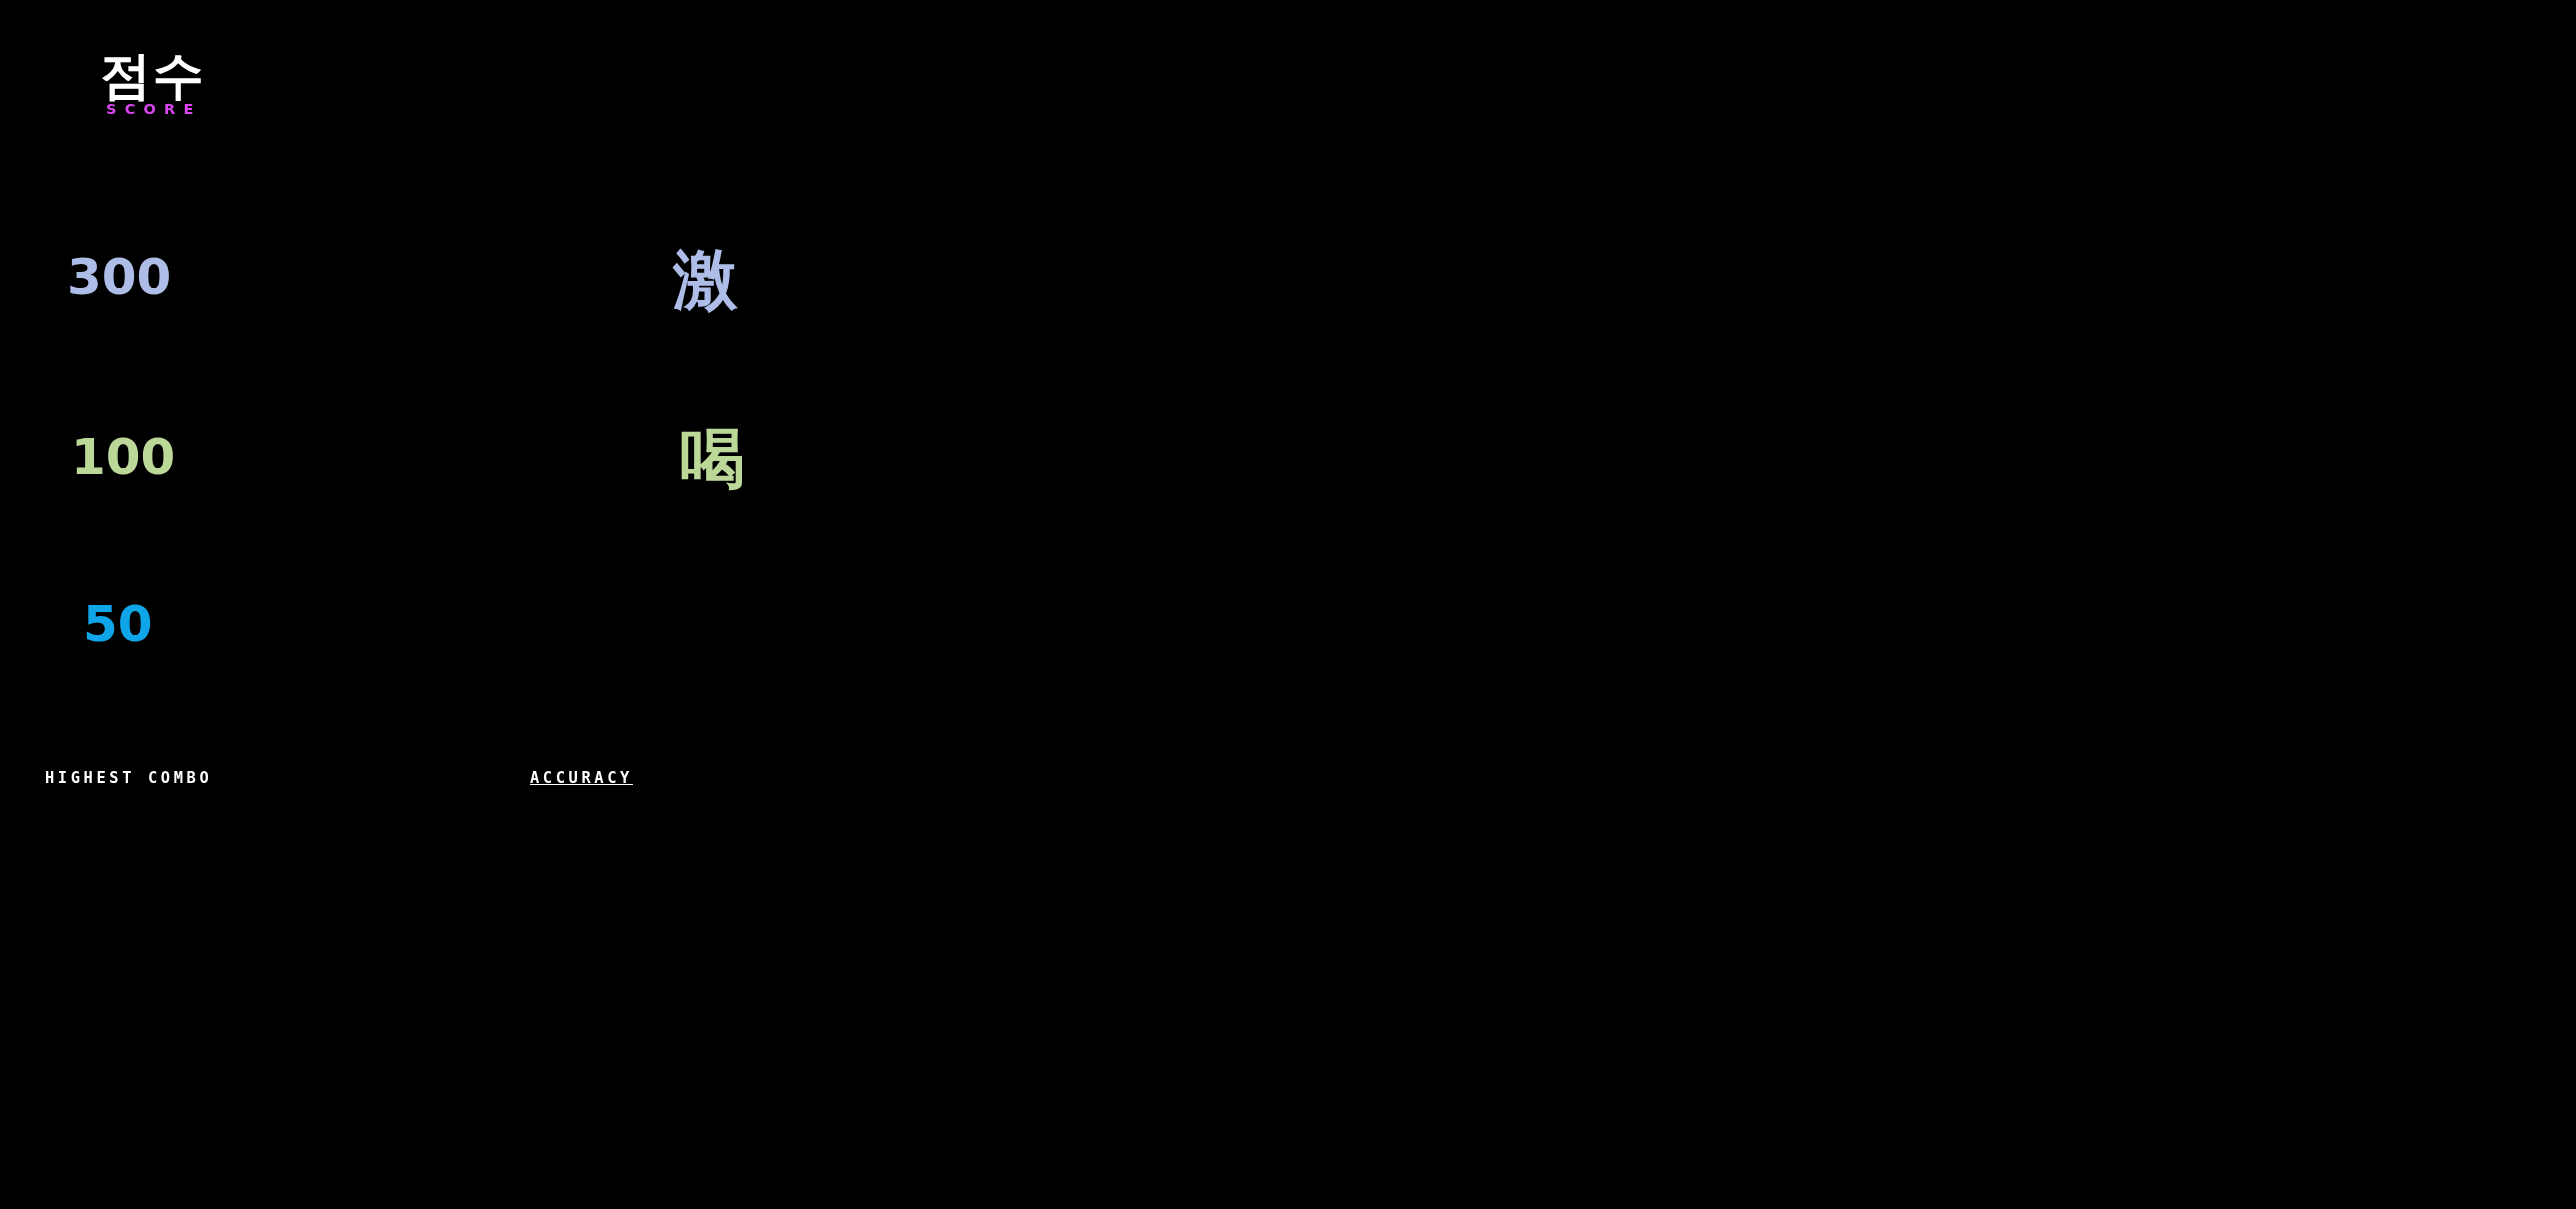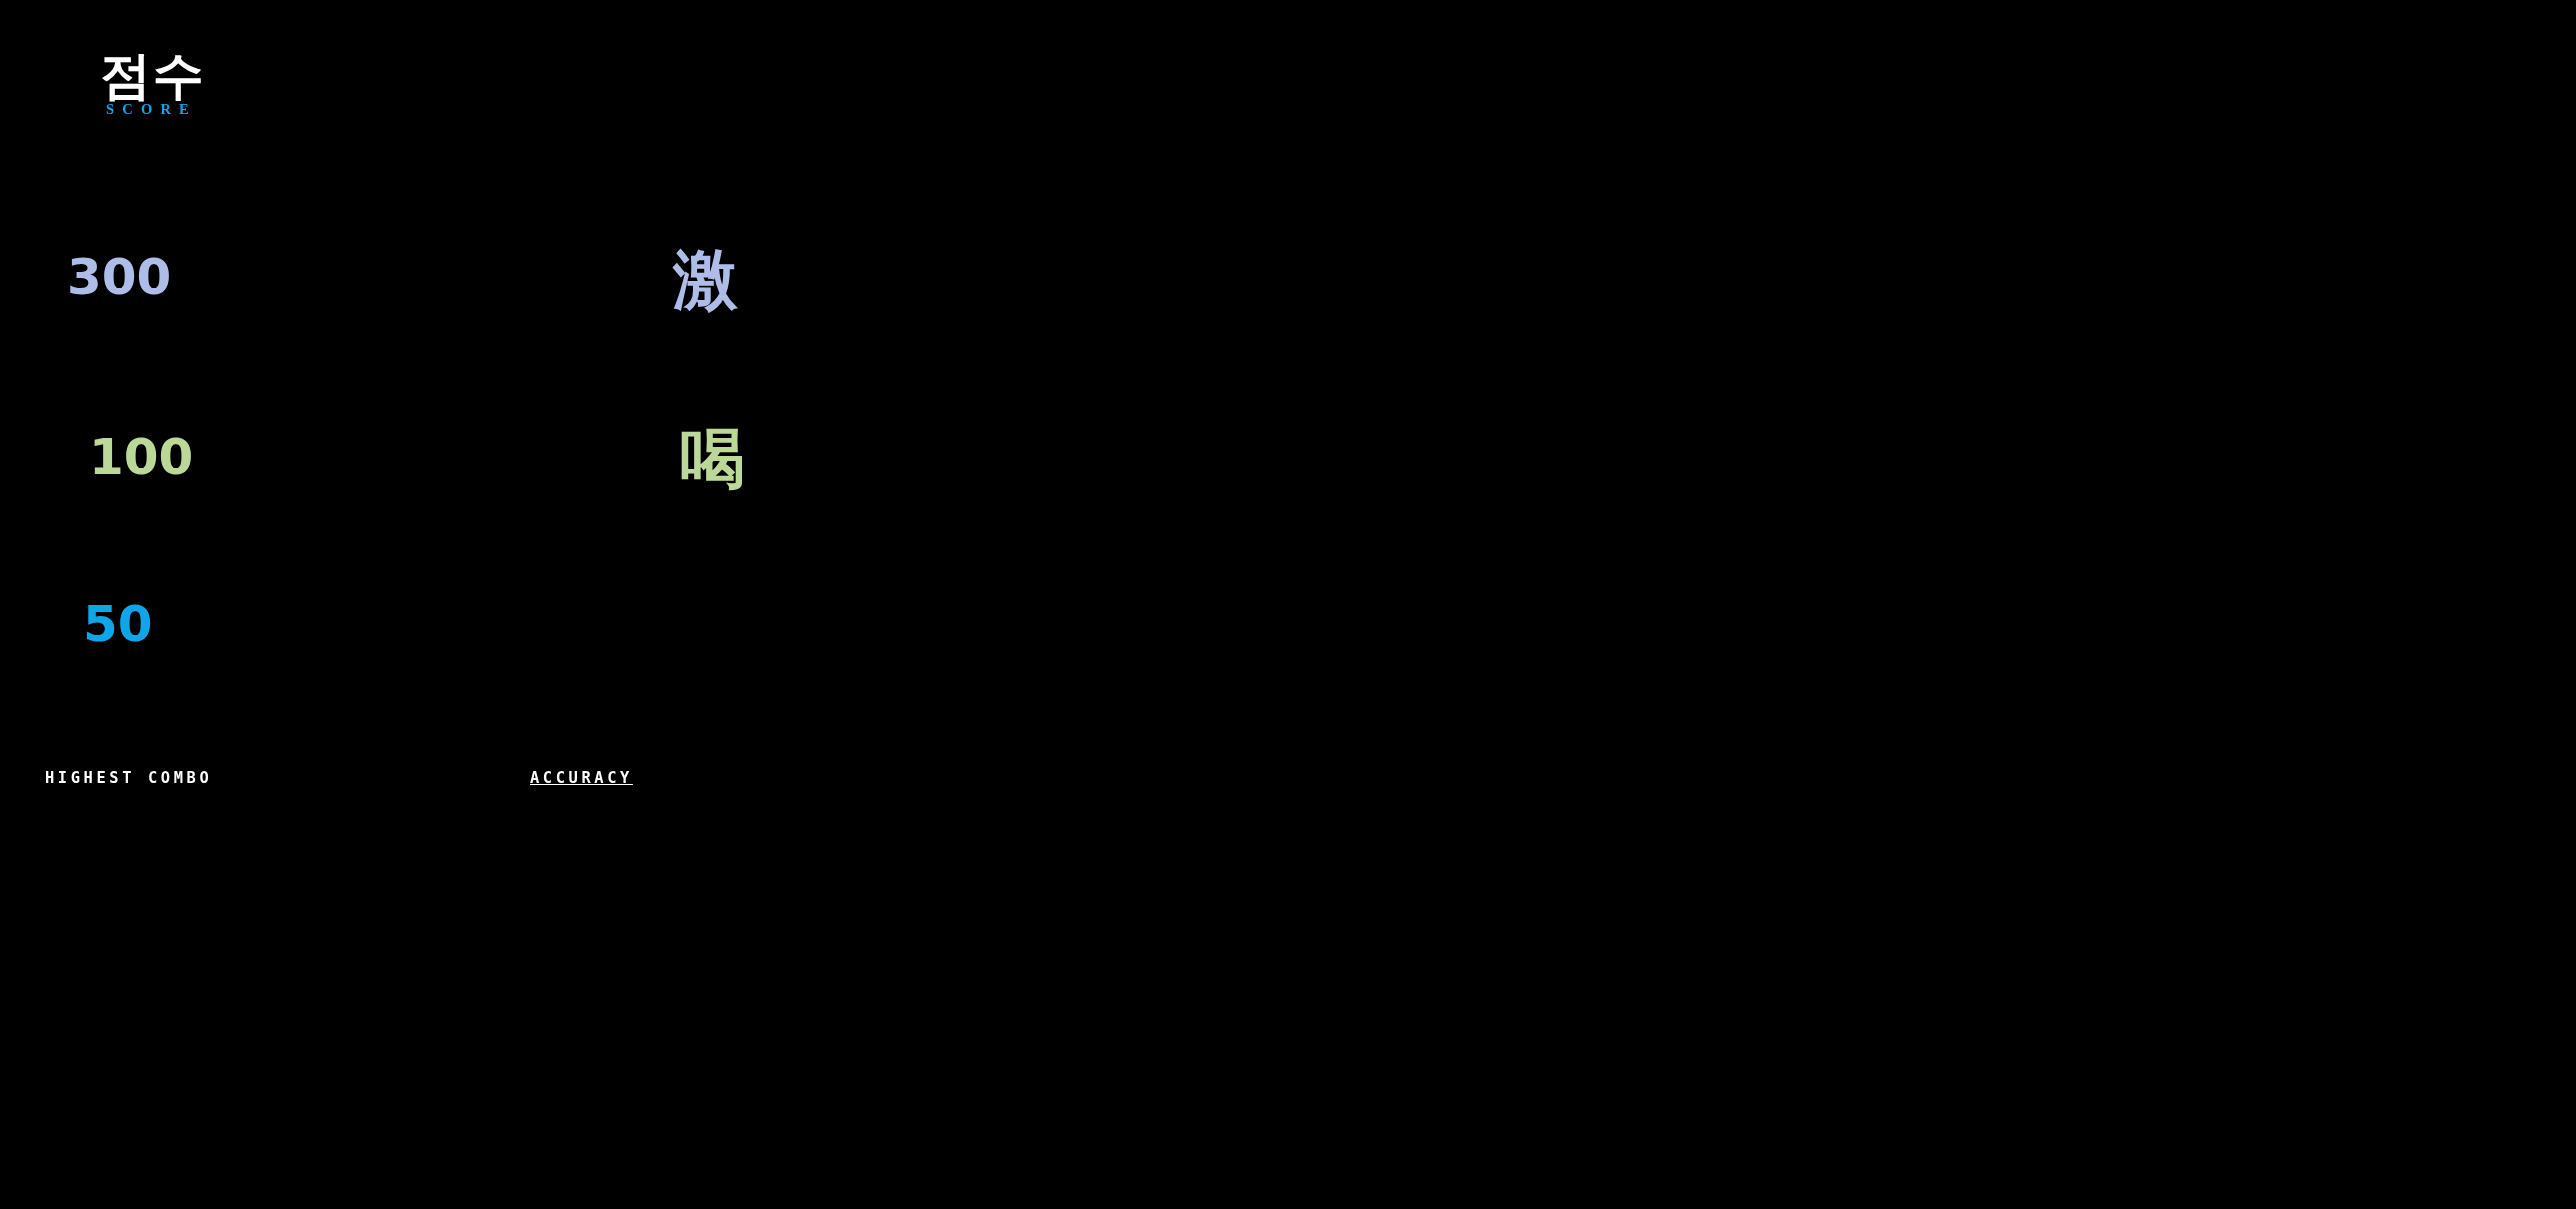--- a/index.html
+++ b/index.html
@@ -24,23 +24,22 @@
     font-weight: bold;
     color: #ffffff;
     letter-spacing: 1.8px;
   }
   .score-subtitle {
     position: absolute;
     left: 106px;
     top: 101px;
     font-size: 14.5px;
     font-weight: bold;
-    color: #0ea5e9;
+    color: #d946ef;
     letter-spacing: 8.2px;
-    font-family: Liberation Serif, serif;
   }
 
   
   .hit-value {
     position: absolute;
     font-size: 50px;
     font-weight: bold;
     line-height: 1;
   }
   .hit-bonus {
@@ -48,21 +47,21 @@
     font-size: 65px;
     font-weight: bold;
     line-height: 1;
   }
   .hit-300 { color: #aebde8; }
   .hit-100 { color: #bcd898; }
   .hit-50  { color: #0ea5e9; }
 
   .v300 { left: 67px;  top: 252px; }
   .b300 { left: 673px; top: 247px; }
-  .v100 { left: 89px;  top: 432px; }
+  .v100 { left: 71px;  top: 432px; }
   .b100 { left: 680px; top: 426px; }
   .v50  { left: 83px;  top: 599px; }
 
   
   .stat-label {
     position: absolute;
     font-family: "DejaVu Sans Mono", "Liberation Mono", monospace;
     font-size: 15.4px;
     font-weight: bold;
     color: #ffffff;

